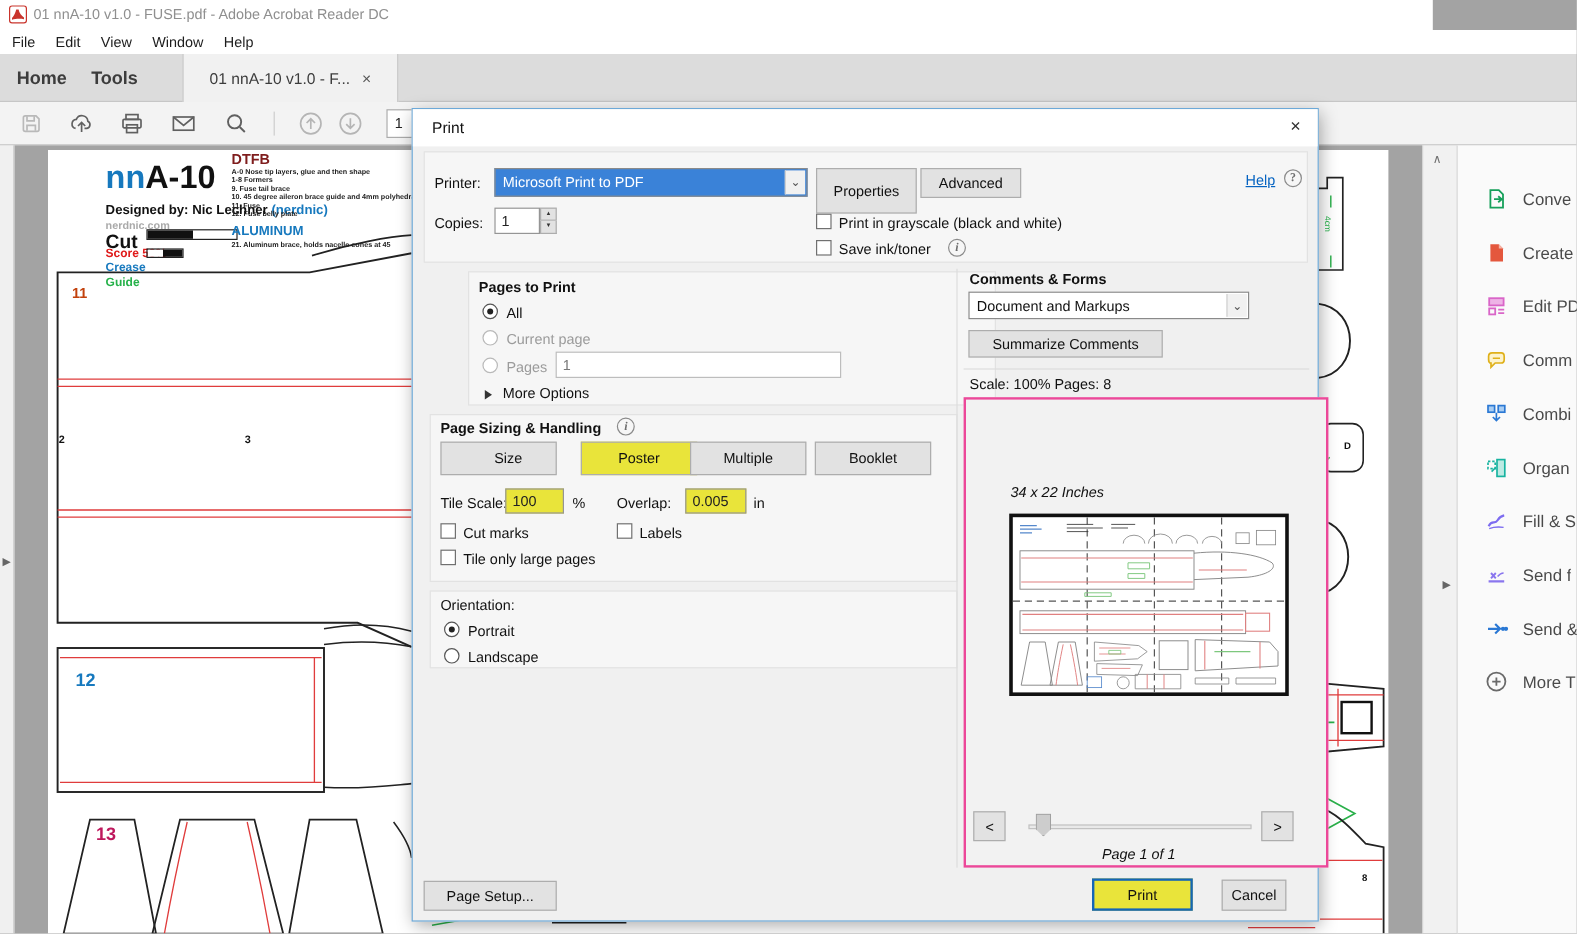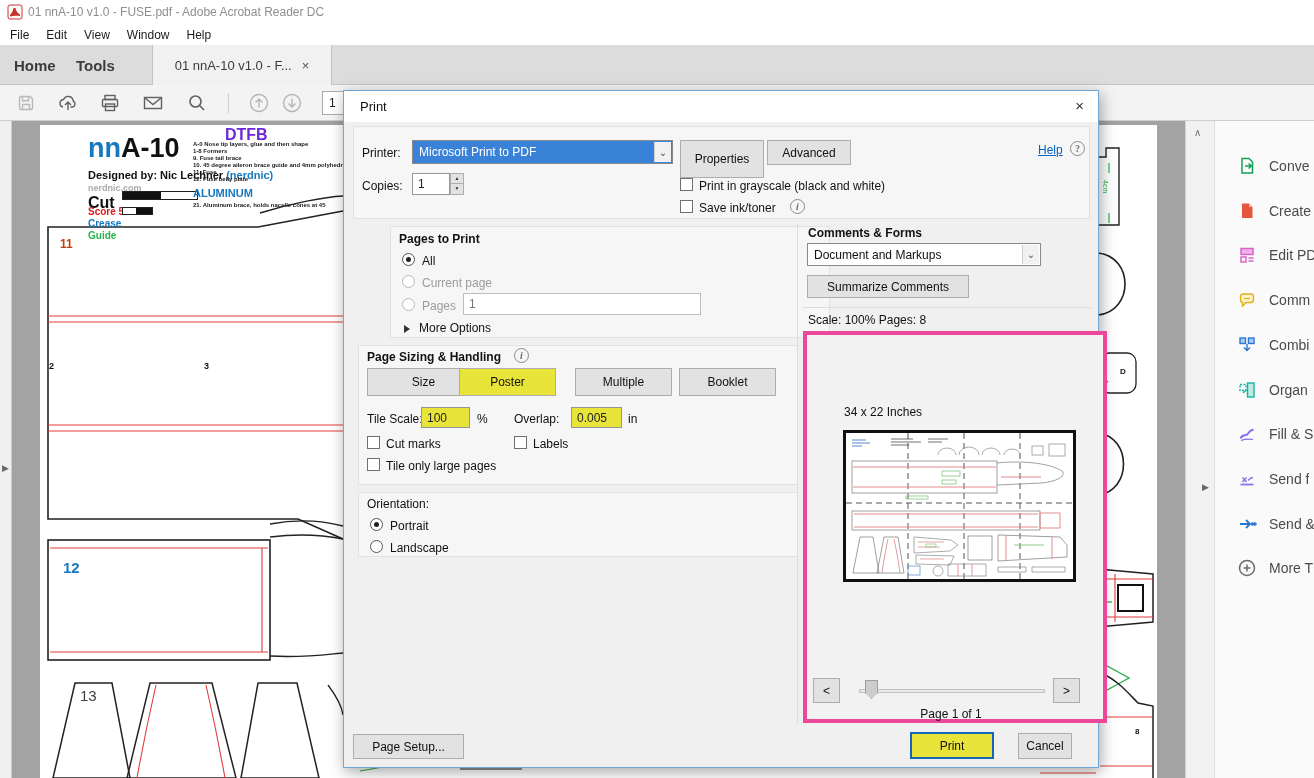--- a/index.html
+++ b/index.html
@@ -1,21 +1,21 @@
 <!DOCTYPE html>
 <html><head>
 <meta charset="utf-8">
 <style>
   * { margin:0; padding:0; box-sizing:border-box; }
   html,body { width:1314px; height:778px; overflow:hidden; }
   body { position:relative; font-family:"Liberation Sans",sans-serif; background:#a3a3a3; font-size:12px; color:#111; }
   .abs { position:absolute; }
 
   
-  .titlebar { position:absolute; left:0; top:0; width:1314px; height:25px; background:#fff; }
+  .titlebar { position:absolute; left:0; top:0; width:1194px; height:25px; background:#fff; }
   .title-text { position:absolute; left:28px; top:5px; font-size:12px; color:#8f8f8f; }
   .menubar { position:absolute; left:0; top:25px; width:1314px; height:20px; background:#fff; display:flex; align-items:center; padding-left:10px; gap:17px; }
   .menu-item { font-size:12px; color:#1c1c1c; }
   .tabbar { position:absolute; left:0; top:45px; width:1314px; height:40px; background:#dcdcdc; border-bottom:1px solid #c6c6c6; }
   .top-tab { position:absolute; top:0; height:40px; display:flex; align-items:center; font-size:15px; color:#3c3c3c; font-weight:700; }
   .doc-tab { position:absolute; left:152px; top:0; width:180px; height:40px; background:#f1f1f1; border-left:1px solid #c3c3c3; border-right:1px solid #c3c3c3; display:flex; align-items:center; justify-content:center; gap:10px; font-size:13px; color:#3c3c3c; }
   .doc-tab .x { color:#555; font-size:13px; }
   .toolbar { position:absolute; left:0; top:85px; width:1314px; height:36px; background:#f3f3f3; border-bottom:1px solid #cfcfcf; }
   .tool-btn { position:absolute; top:5px; width:28px; height:26px; display:flex; align-items:center; justify-content:center; }
   .tb-sep { position:absolute; left:228px; top:8px; width:1px; height:20px; background:#cdcdcd; }
@@ -183,37 +183,37 @@
   <span class="doc-text" style="left:48px;top:8px;font-size:27px;font-weight:700;"><span style="color:#1779be;">nn</span><span style="color:#111;">A-10</span></span>
   <span class="doc-text" style="left:48px;top:44px;font-size:11px;font-weight:700;"><span>Designed by: Nic Lechner </span><span style="color:#1779be;">(nerdnic)</span></span>
   <span class="doc-text" style="left:48px;top:58px;font-size:9px;color:#a9a9a9;font-weight:700;">nerdnic.com</span>
   <span class="doc-text" style="left:48px;top:69px;font-size:16px;font-weight:700;">Cut</span>
   <span class="doc-text" style="left:48px;top:81px;font-size:10px;font-weight:700;color:#e01b1b;">Score 50%</span>
   <span class="doc-text" style="left:48px;top:93px;font-size:10px;font-weight:700;color:#1779be;">Crease</span>
   <span class="doc-text" style="left:48px;top:105px;font-size:10px;font-weight:700;color:#27b24b;">Guide</span>
   <span class="abs" style="left:82px;top:66px;width:76px;height:9px;border:1px solid #222;background:linear-gradient(to right,#111 38px,#fff 38px);"></span>
   <span class="abs" style="left:82px;top:82px;width:31px;height:8px;border:1px solid #222;background:linear-gradient(to right,#fff 13px,#111 13px);"></span>
 
-  <span class="doc-text" style="left:153px;top:1px;font-size:16px;font-weight:700;color:#6d28d9;margin-left:32px;">DTFB</span>
+  <span class="doc-text" style="left:153px;top:1px;font-size:12px;font-weight:700;color:#7f1d1d;">DTFB</span>
   <div class="abs" style="left:153px;top:16px;width:152px;overflow:hidden;" id="dtfb-list">
       <div class="mat-item">A-0 Nose tip layers, glue and then shape</div>
       <div class="mat-item">1-8 Formers</div>
       <div class="mat-item">9. Fuse tail brace</div>
       <div class="mat-item">10. 45 degree aileron brace guide and 4mm polyhedral wing</div>
       <div class="mat-item">11. Fuse</div>
       <div class="mat-item">12. Fuse belly plate</div>
     </div>
   <span class="doc-text" style="left:153px;top:62px;font-size:11px;font-weight:700;color:#1779be;">ALUMINUM</span>
   <span class="doc-text mat-item" style="position:absolute;left:153px;top:77px;">21. Aluminum brace, holds nacelle cones at 45</span>
 
   <span class="doc-text" style="left:20px;top:112px;font-size:12px;font-weight:700;color:#c2410c;">11</span>
   <span class="doc-text" style="left:9px;top:236px;font-size:9px;font-weight:700;">2</span>
   <span class="doc-text" style="left:164px;top:236px;font-size:9px;font-weight:700;">3</span>
   <span class="doc-text" style="left:23px;top:434px;font-size:15px;font-weight:700;color:#1779be;">12</span>
-  <span class="doc-text" style="left:40px;top:562px;font-size:15px;font-weight:400;color:#404040;">13</span>
+  <span class="doc-text" style="left:40px;top:562px;font-size:15px;font-weight:700;color:#be185d;">13</span>
   <span class="doc-text" style="left:1062px;top:55px;font-size:7px;color:#27b24b;writing-mode:vertical-rl;">4cm</span>
   <span class="doc-text" style="left:1080px;top:242px;font-size:8px;font-weight:700;">D</span>
   <span class="doc-text" style="left:1058px;top:468px;font-size:8px;font-weight:700;">R</span>
   <span class="doc-text" style="left:1095px;top:602px;font-size:8px;font-weight:700;">8</span>
 </div>
 
 <div class="scroll-strip">
   <span class="abs" style="left:8px;top:6px;font-size:10px;color:#707070;">∧</span>
 </div>
 <span class="pane-arrow" style="left:1202px;top:482px;z-index:5;">▶</span>
@@ -358,21 +358,21 @@
     <div class="input" style="left:72px;top:66px;width:238px;height:22px;border-color:#bdbdbd;color:#777;">1</div>
     <span class="abs" style="left:13px;top:95px;"><span class="tri"></span></span>
     <span class="lbl" style="left:28px;top:94px;">More Options</span>
   </div>
 
   <div class="panel" style="left:14px;top:254px;width:440px;height:140px;">
     <span class="lbl bold" style="left:8px;top:4px;">Page Sizing &amp; Handling</span>
     <span class="info-i" style="left:155px;top:2px;">i</span>
     <div id="mode-buttons">
         <div class="mode-btn" style="left:8px;padding-left:16px;">Size</div>
-        <div class="mode-btn hl" style="left:100px;">Poster</div>
+        <div class="mode-btn hl" style="left:125px;">Poster</div>
         <div class="mode-btn" style="left:216px;">Multiple</div>
         <div class="mode-btn" style="left:320px;">Booklet</div>
       </div>
     <span class="lbl" style="left:8px;top:66px;">Tile Scale:</span>
     <div class="input hl" style="left:62px;top:61px;width:49px;height:21px;">100</div>
     <span class="lbl" style="left:118px;top:66px;">%</span>
     <span class="lbl" style="left:155px;top:66px;">Overlap:</span>
     <div class="input hl" style="left:212px;top:61px;width:51px;height:21px;">0.005</div>
     <span class="lbl" style="left:269px;top:66px;">in</span>
     <span class="cb" style="left:8px;top:90px;"></span>
@@ -398,21 +398,21 @@
     <div class="abs" style="left:4px;top:19px;width:234px;height:23px;background:#fff;border:1px solid #8a8a8a;">
       <span class="abs" style="left:6px;top:4px;font-size:12px;white-space:nowrap;">Document and Markups</span>
       <span class="chev-zone">
           <span>⌄</span>
         </span>
     </div>
     <div class="btn" style="left:4px;top:51px;width:162px;height:23px;">Summarize Comments</div>
   </div>
   <span class="lbl" style="left:464px;top:222px;">Scale: 100% Pages: 8</span>
 
-  <div class="abs" style="left:459px;top:240px;width:304px;height:392px;background:#f2f2f2;border:4px solid #ec4899;">
+  <div class="abs" style="left:459px;top:240px;width:304px;height:392px;background:#f2f2f2;border:2px solid #ec4899;font-style:italic;">
     <span class="lbl" style="left:37px;top:70px;">34 x 22 Inches</span>
     <div class="abs" style="left:36px;top:95px;width:233px;height:152px;background:#fff;border:3px solid #111;">
       <svg width="227" height="146" viewBox="0 0 227 146">
 
         <path d="M62,0 V146 M118,0 V146 M174,0 V146" stroke="#555" stroke-width="1" stroke-dasharray="6,4" fill="none"></path>
         <path d="M0,70 H227" stroke="#555" stroke-width="1" stroke-dasharray="6,4" fill="none"></path>
 
         <path d="M6,7 h14 M6,10 h18 M6,13 h10" stroke="#5588cc" stroke-width="1.1"></path>
         <path d="M45,6 h22 M45,9 h30 M45,12 h18 M82,6 h20 M82,9 h14" stroke="#333" stroke-width="0.7"></path>
 

